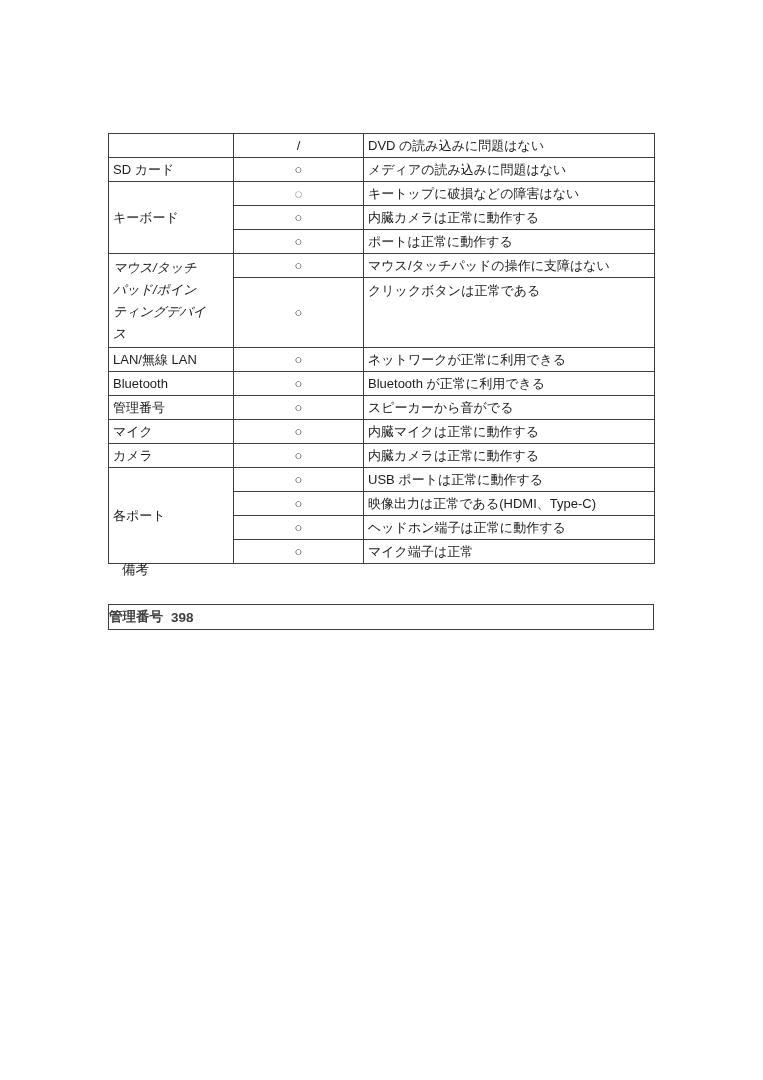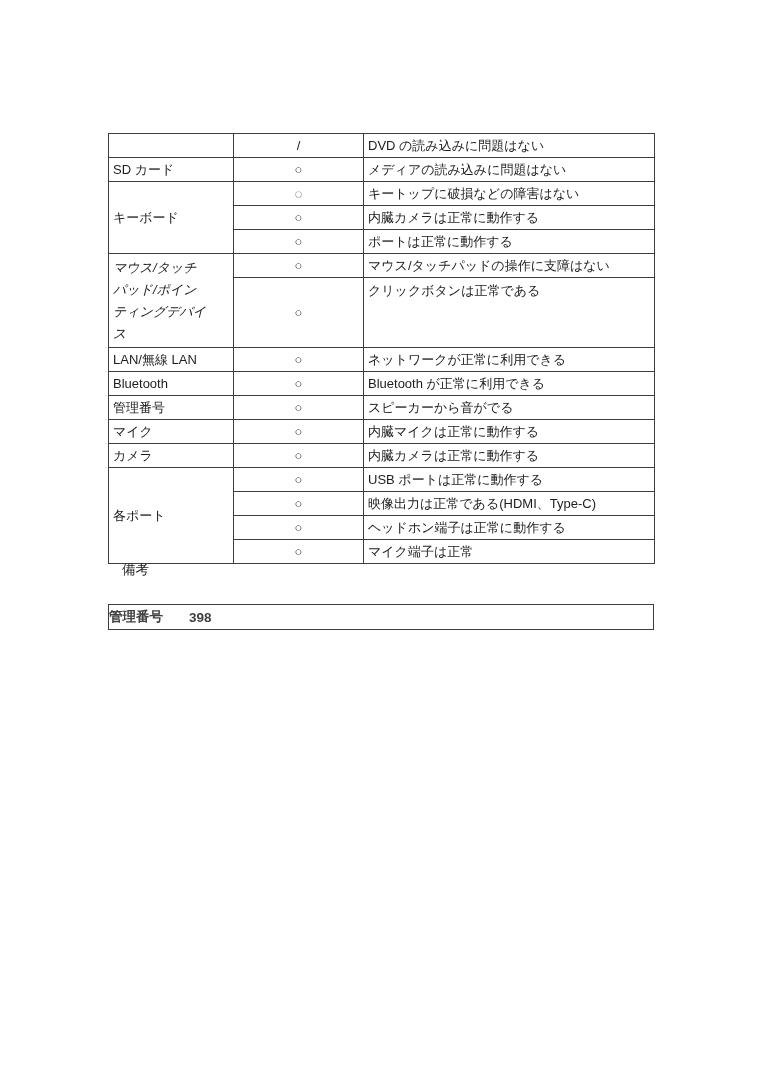--- a/index.html
+++ b/index.html
@@ -83,21 +83,21 @@
     height: 26px;
     box-sizing: border-box;
     border: 1px solid #3d3d3d;
     display: flex;
     align-items: center;
     font-size: 13.5px;
     color: #404040;
     font-weight: bold;
   }
   .idbox .idvalue {
-    margin-left: 26px;
+    margin-left: 8px;
   }
 </style>
 </head>
 <body>
 
 <div class="page">
 
   <table class="checklist">
     <colgroup>
       <col style="width:125px">

